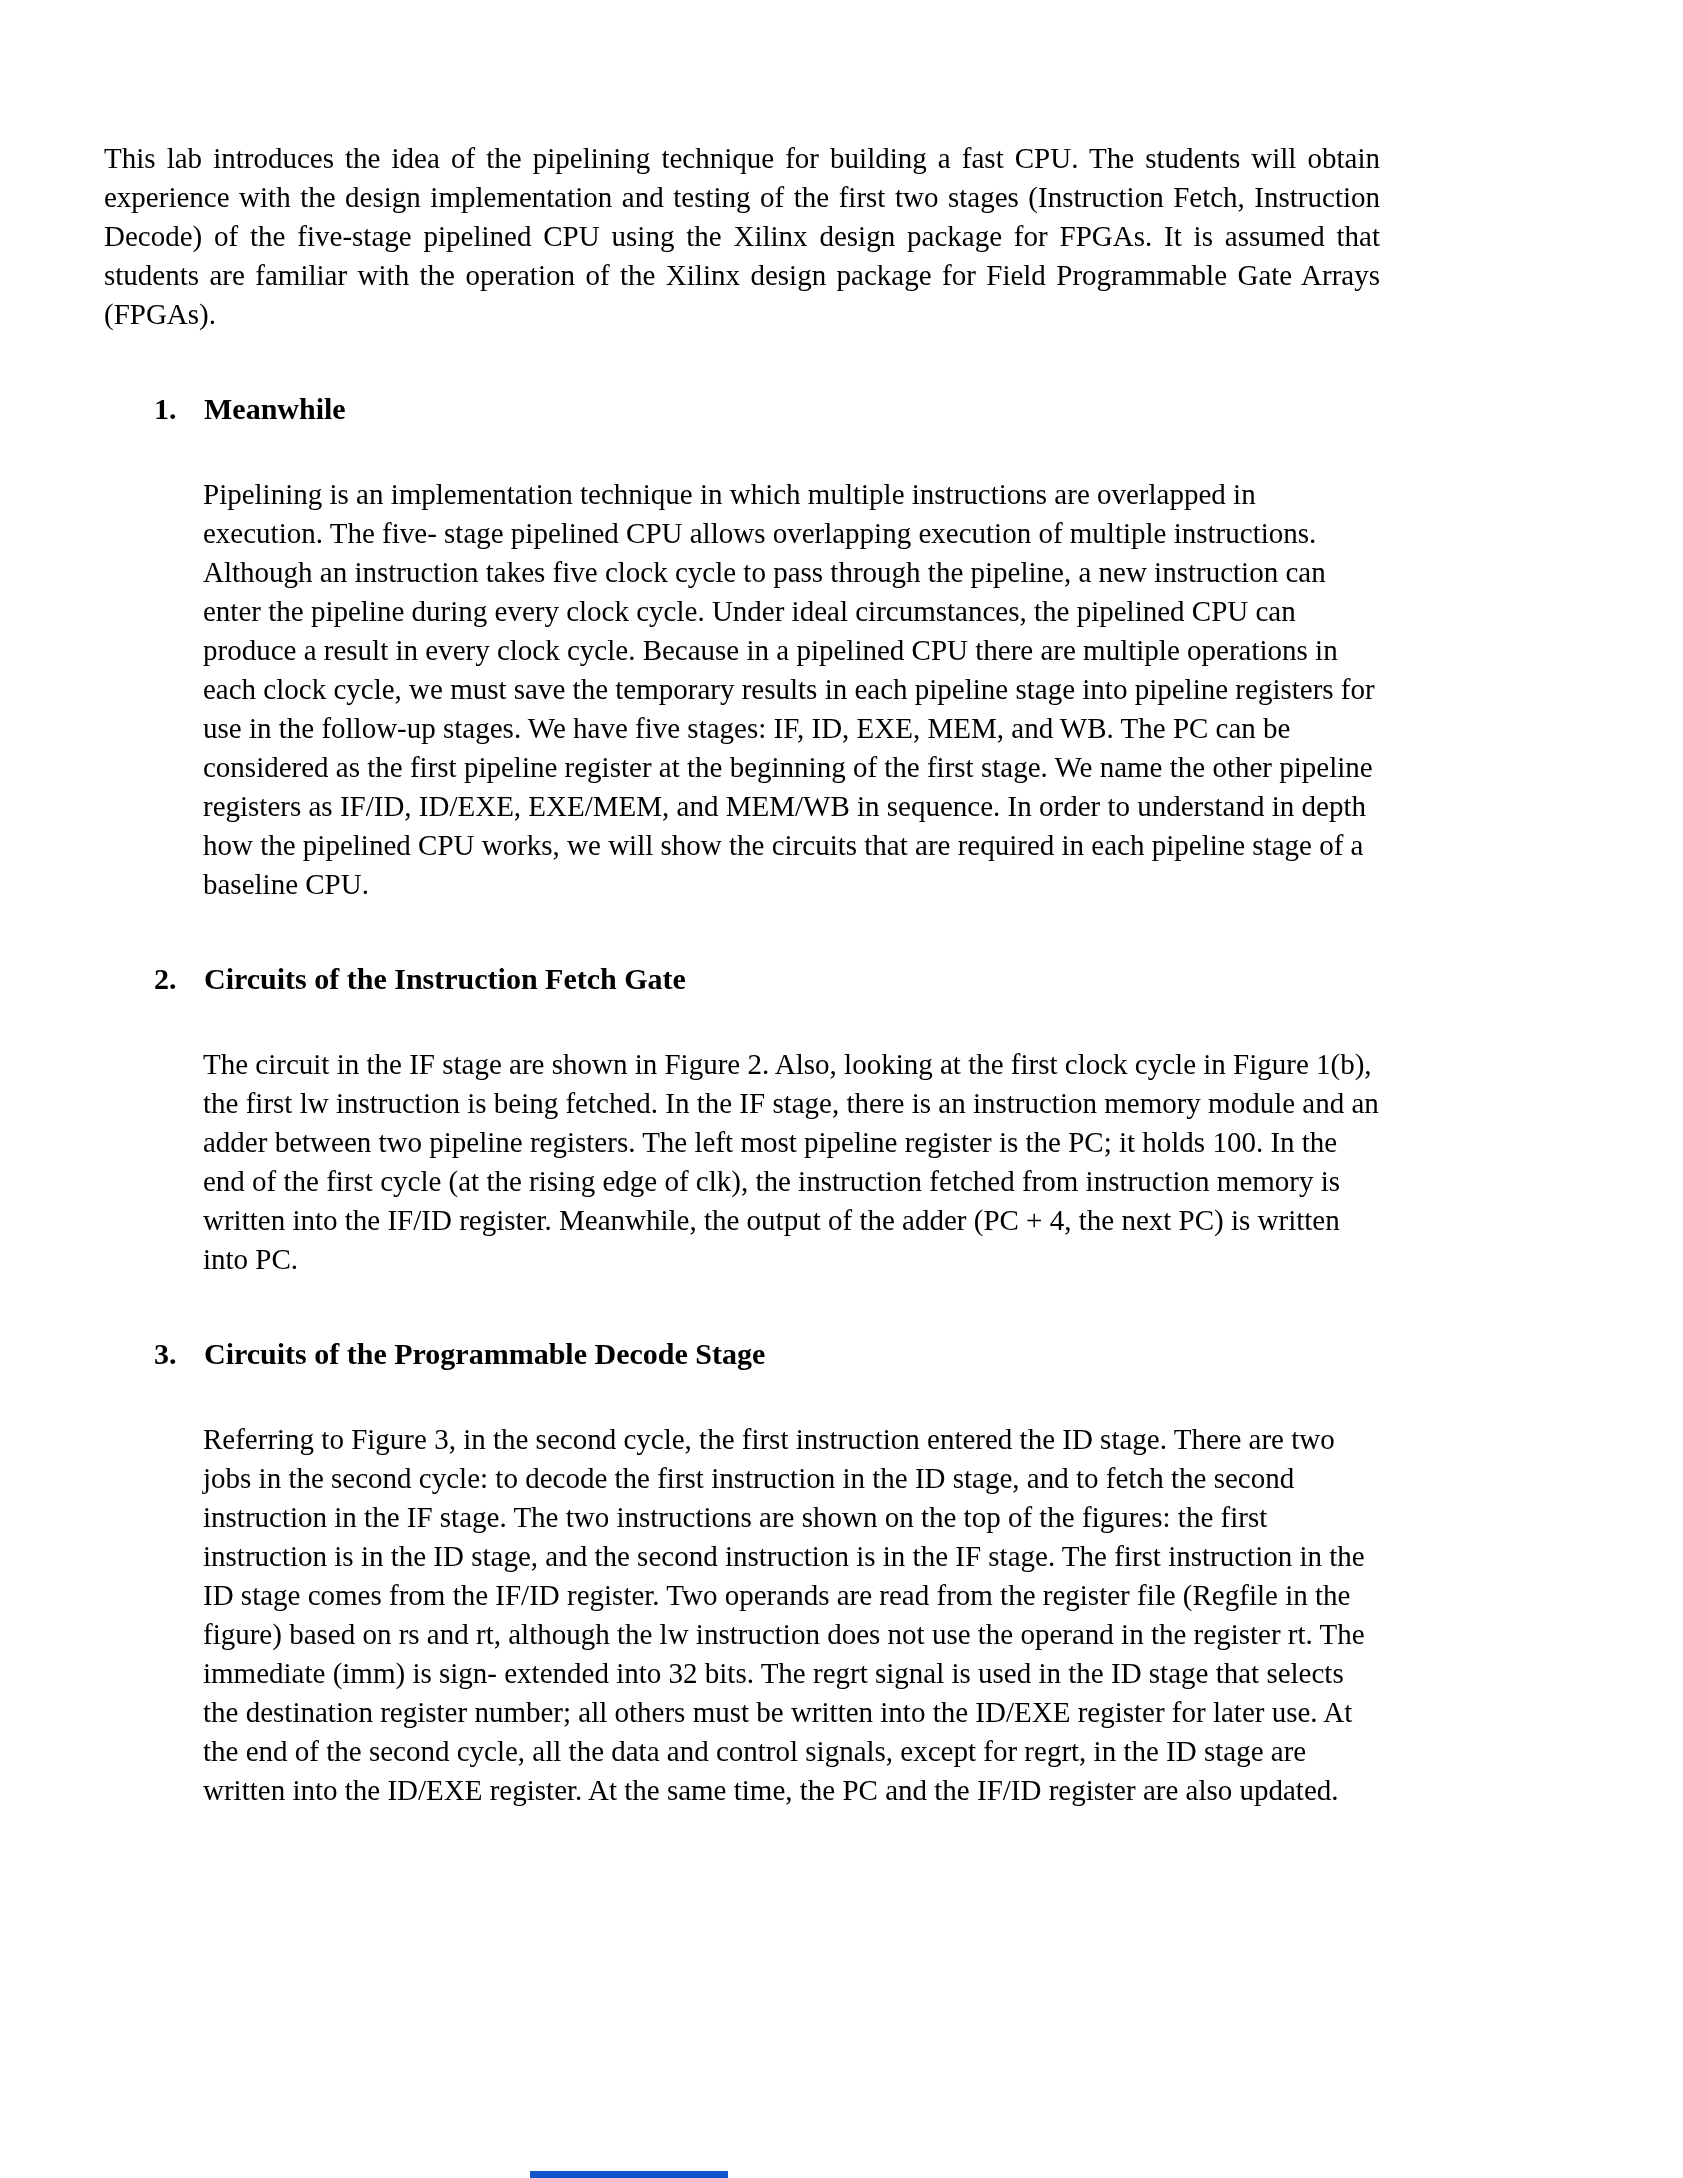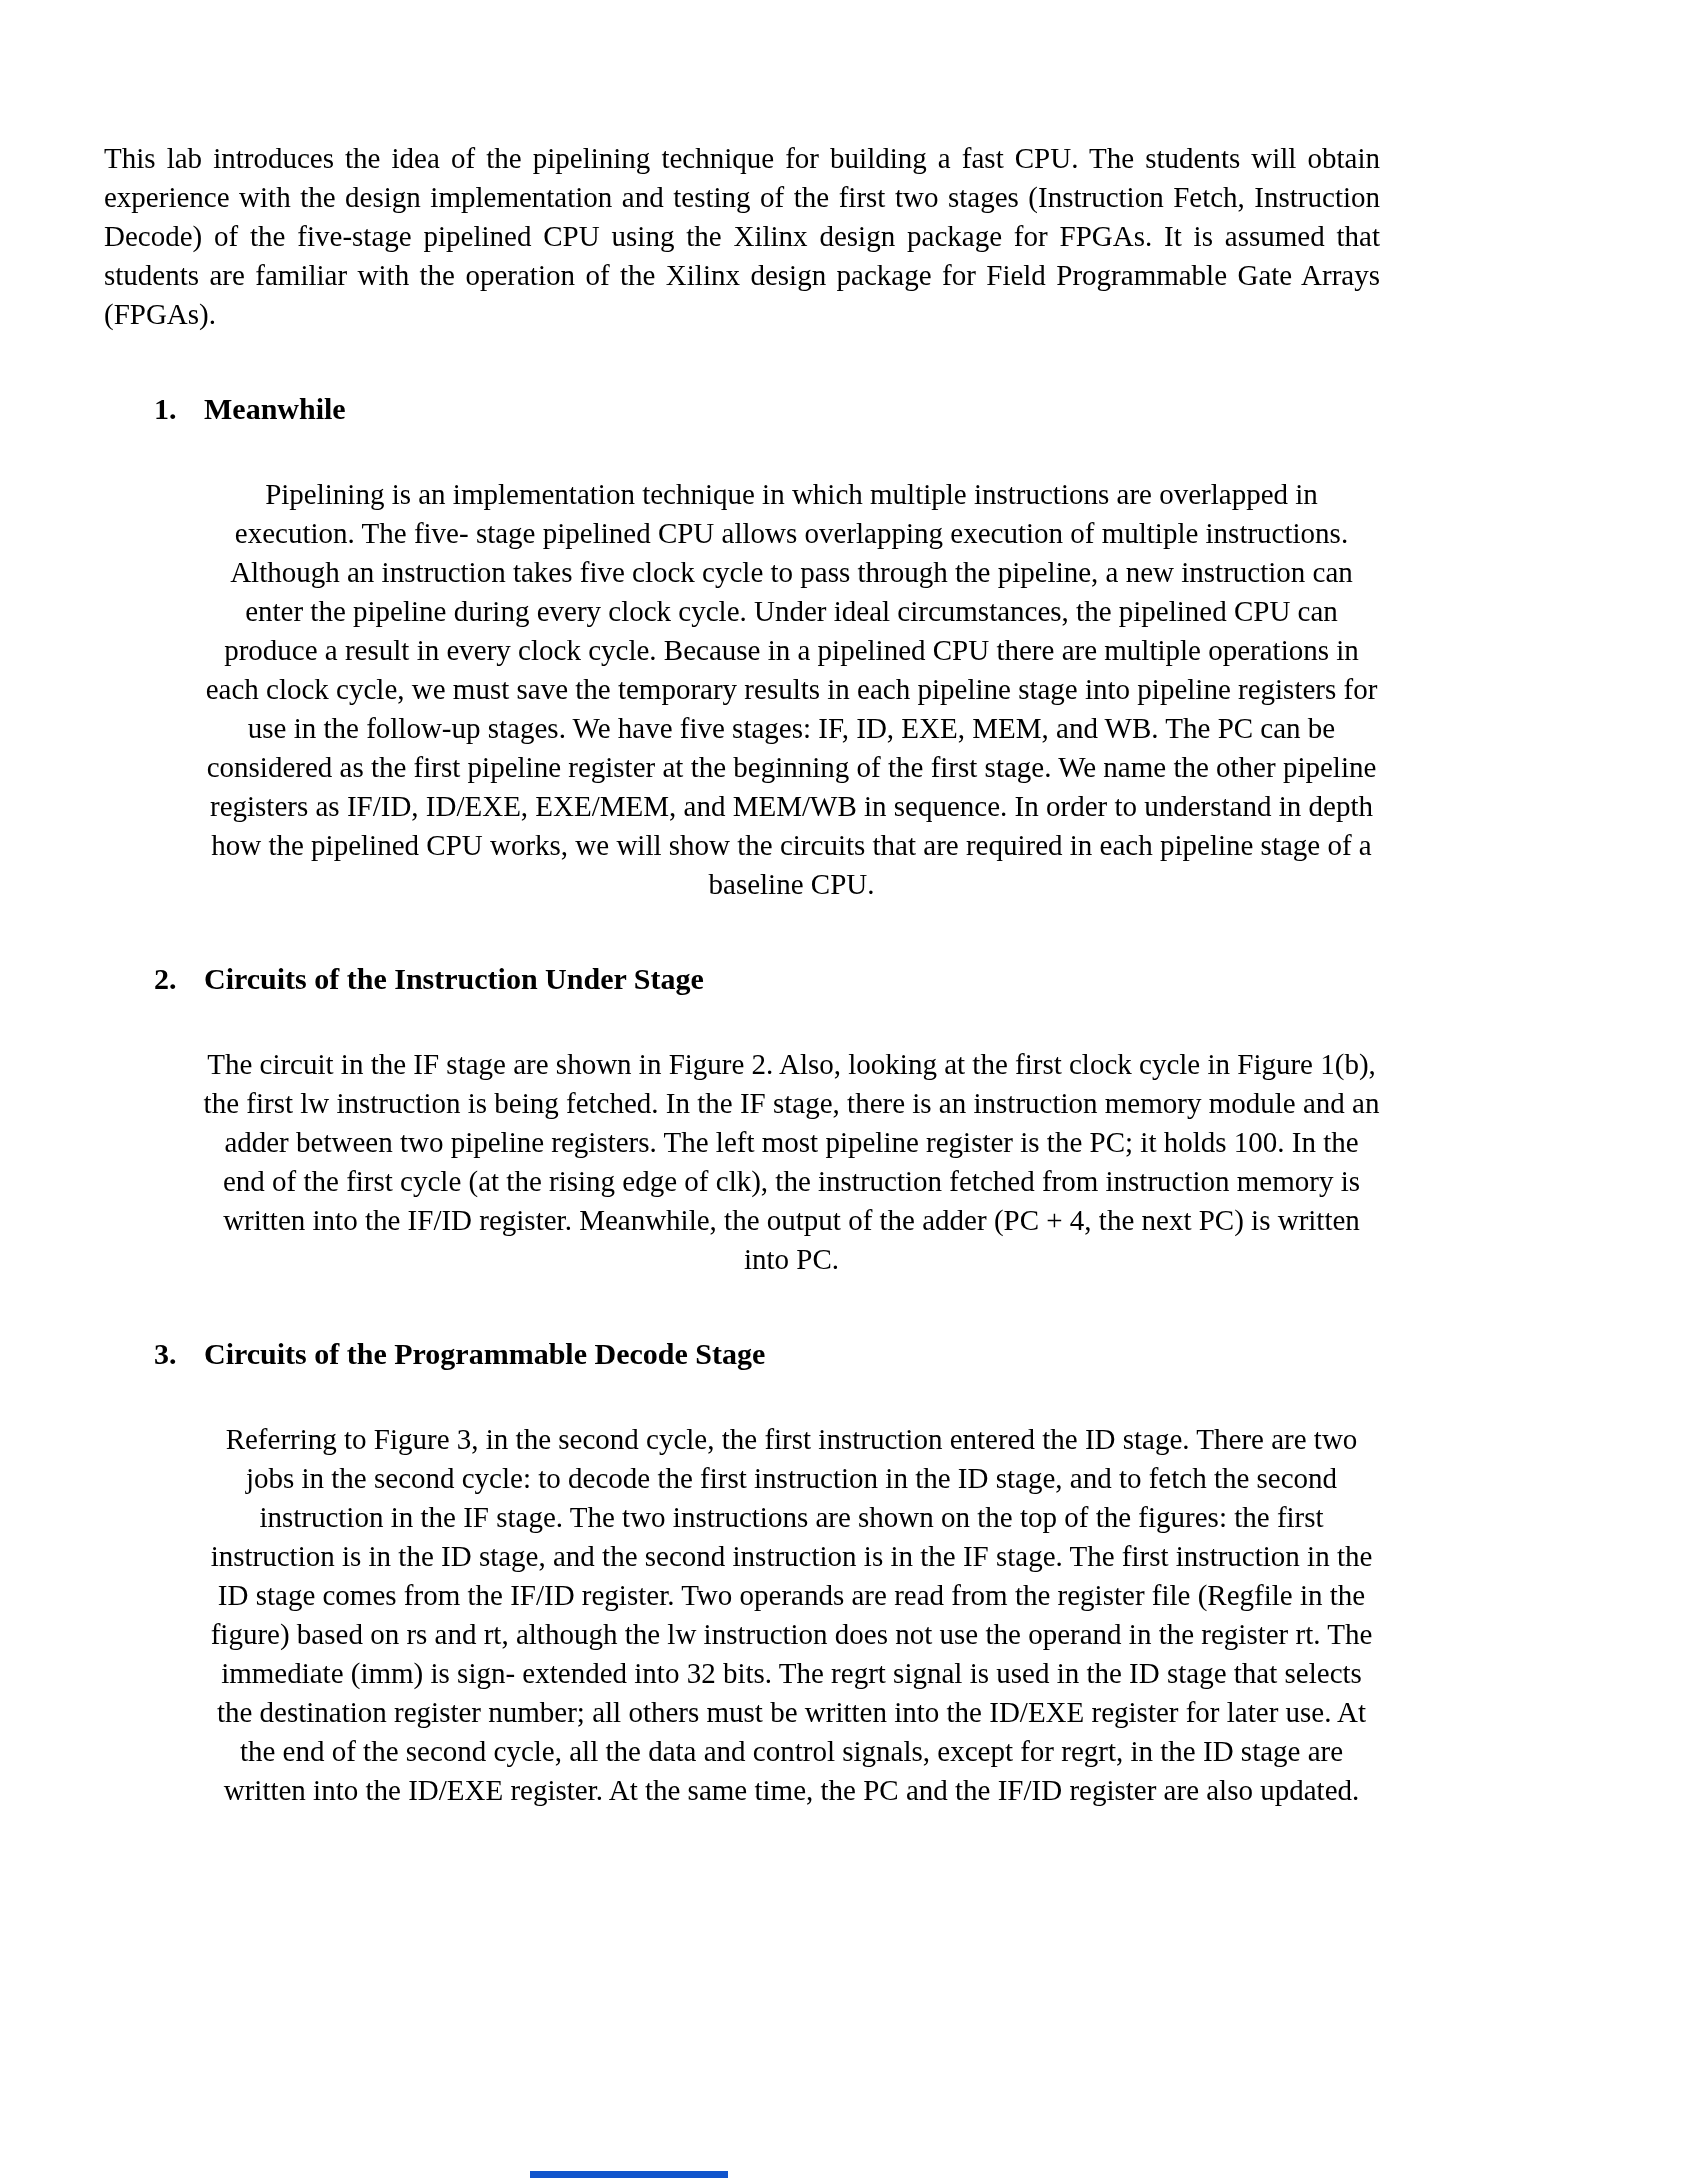--- a/index.html
+++ b/index.html
@@ -38,21 +38,21 @@
     line-height: 36px;
   }
   .h-num {
     width: 50px;
     flex: 0 0 50px;
   }
   .section-body {
     margin: 0 0 0 99px;
     font-size: 29px;
     line-height: 39px;
-    text-align: center;
+    text-align: left;
   }
   .blue-bar {
     position: absolute;
     left: 530px;
     top: 2171px;
     width: 198px;
     height: 7px;
     background: #1155CC;
   }
 </style>
@@ -67,21 +67,21 @@
     <div class="heading">
       <span class="h-num">1.</span>
       <span class="h-title">Meanwhile</span>
     </div>
     <p class="section-body">Pipelining is an implementation technique in which multiple instructions are overlapped in execution. The five- stage pipelined CPU allows overlapping execution of multiple instructions. Although an instruction takes five clock cycle to pass through the pipeline, a new instruction can enter the pipeline during every clock cycle. Under ideal circumstances, the pipelined CPU can produce a result in every clock cycle. Because in a pipelined CPU there are multiple operations in each clock cycle, we must save the temporary results in each pipeline stage into pipeline registers for use in the follow-up stages. We have five stages: IF, ID, EXE, MEM, and WB. The PC can be considered as the first pipeline register at the beginning of the first stage. We name the other pipeline registers as IF/ID, ID/EXE, EXE/MEM, and MEM/WB in sequence. In order to understand in depth how the pipelined CPU works, we will show the circuits that are required in each pipeline stage of a baseline CPU.</p>
   </div>
 
   <div class="section">
     <div class="heading">
       <span class="h-num">2.</span>
-      <span class="h-title">Circuits of the Instruction Under Stage</span>
+      <span class="h-title">Circuits of the Instruction Fetch Gate</span>
     </div>
     <p class="section-body">The circuit in the IF stage are shown in Figure 2. Also, looking at the first clock cycle in Figure 1(b), the first lw instruction is being fetched. In the IF stage, there is an instruction memory module and an adder between two pipeline registers. The left most pipeline register is the PC; it holds 100. In the end of the first cycle (at the rising edge of clk), the instruction fetched from instruction memory is written into the IF/ID register. Meanwhile, the output of the adder (PC + 4, the next PC) is written into PC.</p>
   </div>
 
   <div class="section">
     <div class="heading">
       <span class="h-num">3.</span>
       <span class="h-title">Circuits of the Programmable Decode Stage</span>
     </div>
     <p class="section-body">Referring to Figure 3, in the second cycle, the first instruction entered the ID stage. There are two jobs in the second cycle: to decode the first instruction in the ID stage, and to fetch the second instruction in the IF stage. The two instructions are shown on the top of the figures: the first instruction is in the ID stage, and the second instruction is in the IF stage. The first instruction in the ID stage comes from the IF/ID register. Two operands are read from the register file (Regfile in the figure) based on rs and rt, although the lw instruction does not use the operand in the register rt. The immediate (imm) is sign- extended into 32 bits. The regrt signal is used in the ID stage that selects the destination register number; all others must be written into the ID/EXE register for later use. At the end of the second cycle, all the data and control signals, except for regrt, in the ID stage are written into the ID/EXE register. At the same time, the PC and the IF/ID register are also updated.</p>

